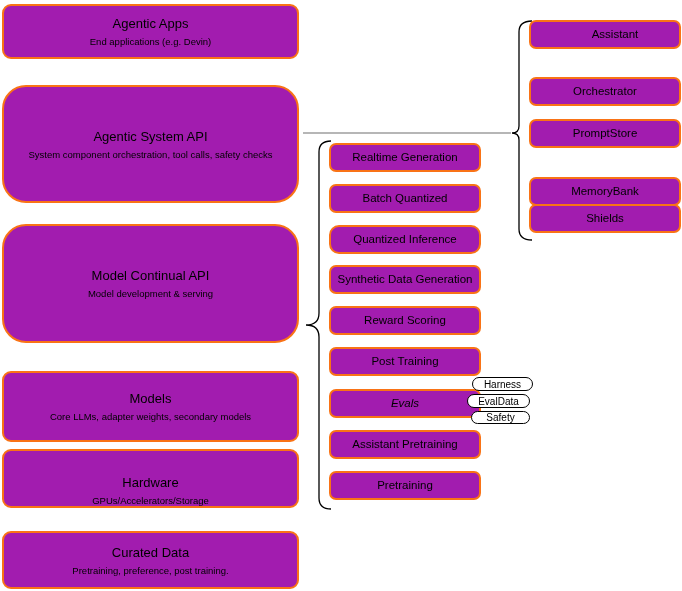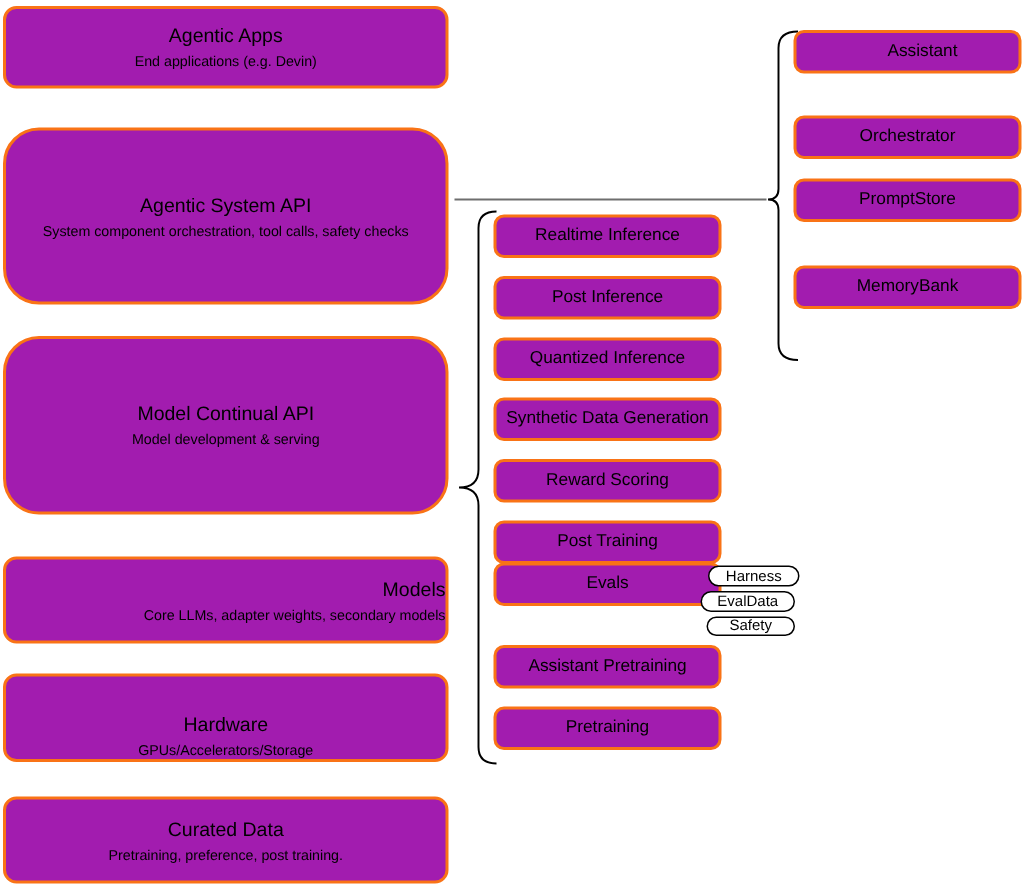--- a/index.html
+++ b/index.html
@@ -54,54 +54,54 @@
   <div class="node lbox r-big" style="top:85px;height:118px;">
     <div class="title">Agentic System API</div>
     <div class="sub">System component orchestration, tool calls, safety checks</div>
   </div>
 
   <div class="node lbox r-big" style="top:224px;height:119px;">
     <div class="title">Model Continual API</div>
     <div class="sub">Model development &amp; serving</div>
   </div>
 
-  <div class="node lbox r-small" style="top:371px;height:58px;align-items:flex-end;">
+  <div class="node lbox r-small" style="top:371px;height:71px;">
     <div class="title">Models</div>
     <div class="sub">Core LLMs, adapter weights, secondary models</div>
   </div>
 
   <div class="node lbox r-small" style="top:449px;height:59px;justify-content:flex-end;">
     <div class="title">Hardware</div>
     <div class="sub">GPUs/Accelerators/Storage</div>
   </div>
 
   <div class="node lbox r-small" style="top:531px;height:58px;">
     <div class="title">Curated Data</div>
     <div class="sub">Pretraining, preference, post training.</div>
   </div>
 
   <div class="node item" style="top:143px;">
-    <span>Realtime Inference</span>
+    <span>Realtime Generation</span>
   </div>
   <div class="node item" style="top:184px;">
-    <span>Post Inference</span>
+    <span>Batch Quantized</span>
   </div>
-  <div class="node item" style="top:225px;">
+  <div class="node item" style="top:225px;border-radius:10px;">
     <span>Quantized Inference</span>
   </div>
   <div class="node item" style="top:265px;">
     <span>Synthetic Data Generation</span>
   </div>
   <div class="node item" style="top:306px;">
     <span>Reward Scoring</span>
   </div>
   <div class="node item" style="top:347px;">
     <span>Post Training</span>
   </div>
-  <div class="node item" style="top:375px;">
+  <div class="node item" style="top:389px;font-style:italic;">
     <span>Evals</span>
   </div>
   <div class="node item" style="top:430px;">
     <span>Assistant Pretraining</span>
   </div>
   <div class="node item" style="top:471px;">
     <span>Pretraining</span>
   </div>
 
   <div class="pill" style="left:472px;top:377px;width:61px;height:14px;">
@@ -119,14 +119,17 @@
   </div>
   <div class="node rcomp" style="top:77px;">
     <span>Orchestrator</span>
   </div>
   <div class="node rcomp" style="top:119px;">
     <span>PromptStore</span>
   </div>
   <div class="node rcomp" style="top:161px;margin-top:16px;">
     <span>MemoryBank</span>
   </div>
+  <div class="node rcomp" style="top:204px;">
+    <span>Shields</span>
+  </div>
 
 </div>
 
 </body></html>

